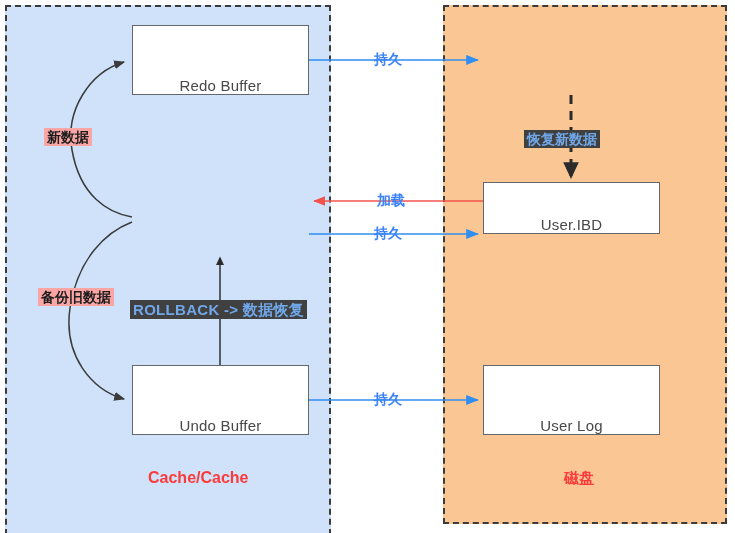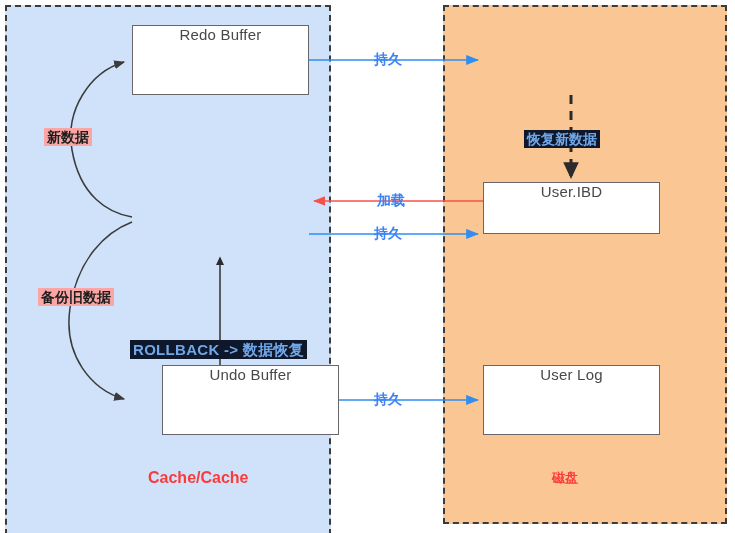--- a/index.html
+++ b/index.html
@@ -31,30 +31,30 @@
     background:#fac794;
   }
 
   
   .node{
     position:absolute;
     box-sizing:border-box;
     background:#ffffff;
     border:1.6px solid #66666b;
     display:flex;
-    align-items:flex-start;
+    align-items:flex-end;
     justify-content:center;
     font-size:15px;
     color:#48484a;
     letter-spacing:.2px;
     z-index:6;
   }
   #node-redo-buffer{ left:132px; top:25px;  width:177px; height:70px; }
   #node-user       { left:132px; top:182px; width:177px; height:70px; }
-  #node-undo-buffer{ left:132px; top:365px; width:177px; height:70px;margin-left:30px; }
+  #node-undo-buffer{ left:132px; top:365px; width:177px; height:70px; }
   #node-redo-log   { left:483px; top:25px;  width:177px; height:70px; }
   #node-user-ibd   { left:483px; top:182px; width:177px; height:52px; }
   #node-undo-log   { left:483px; top:365px; width:177px; height:70px; }
 
   
   #wires{
     position:absolute;
     left:0; top:0;
     width:735px; height:533px;
     z-index:4;
@@ -65,42 +65,42 @@
   .elabel{
     position:absolute;
     z-index:8;
     font-size:14px;
     font-weight:bold;
     white-space:nowrap;
     line-height:1.15;
     padding:1px 3px;
   }
   .elabel.dark  { color:#1d1d1d; background:#fca5a5; }
-  .elabel.blue  { color:#70a7e8; background:#0f172a; }
+  .elabel.blue  { color:#70a7e8; background:#404040; }
   .elabel.plain { color:#3b82f6; background:transparent; }
 
   #lbl-chijiu-1 { left:371px; top:50px; }
   #lbl-chijiu-2 { left:371px; top:224px; }
   #lbl-chijiu-3 { left:371px; top:390px; }
   #lbl-jiazai   { left:374px; top:191px; }
   #lbl-xinshuju { left:44px;  top:128px; }
   #lbl-beifen   { left:38px;  top:288px;text-align:right; }
-  #lbl-rollback { left:130px; top:300px; font-size:15px; letter-spacing:.3px;margin-top:40px;}
+  #lbl-rollback { left:130px; top:300px; font-size:15px; letter-spacing:.3px;}
   #lbl-huifu    { left:524px; top:130px; font-size:14px; }
 
   
   .footer{
     position:absolute;
     z-index:8;
     color:#fb3b3b;
     font-weight:bold;
     white-space:nowrap;
   }
   #footer-cache{ left:148px; top:469px; font-size:16px; }
-  #footer-disk { left:552px; top:469px; font-size:13px; }
+  #footer-disk { left:564px; top:469px; font-size:15px; }
 </style>
 </head>
 <body>
 
 <div id="stage">
 
   <div class="panel" id="cache-panel"></div>
   <div class="panel" id="disk-panel"></div>
 
   <svg id="wires" viewBox="0 0 735 533">

